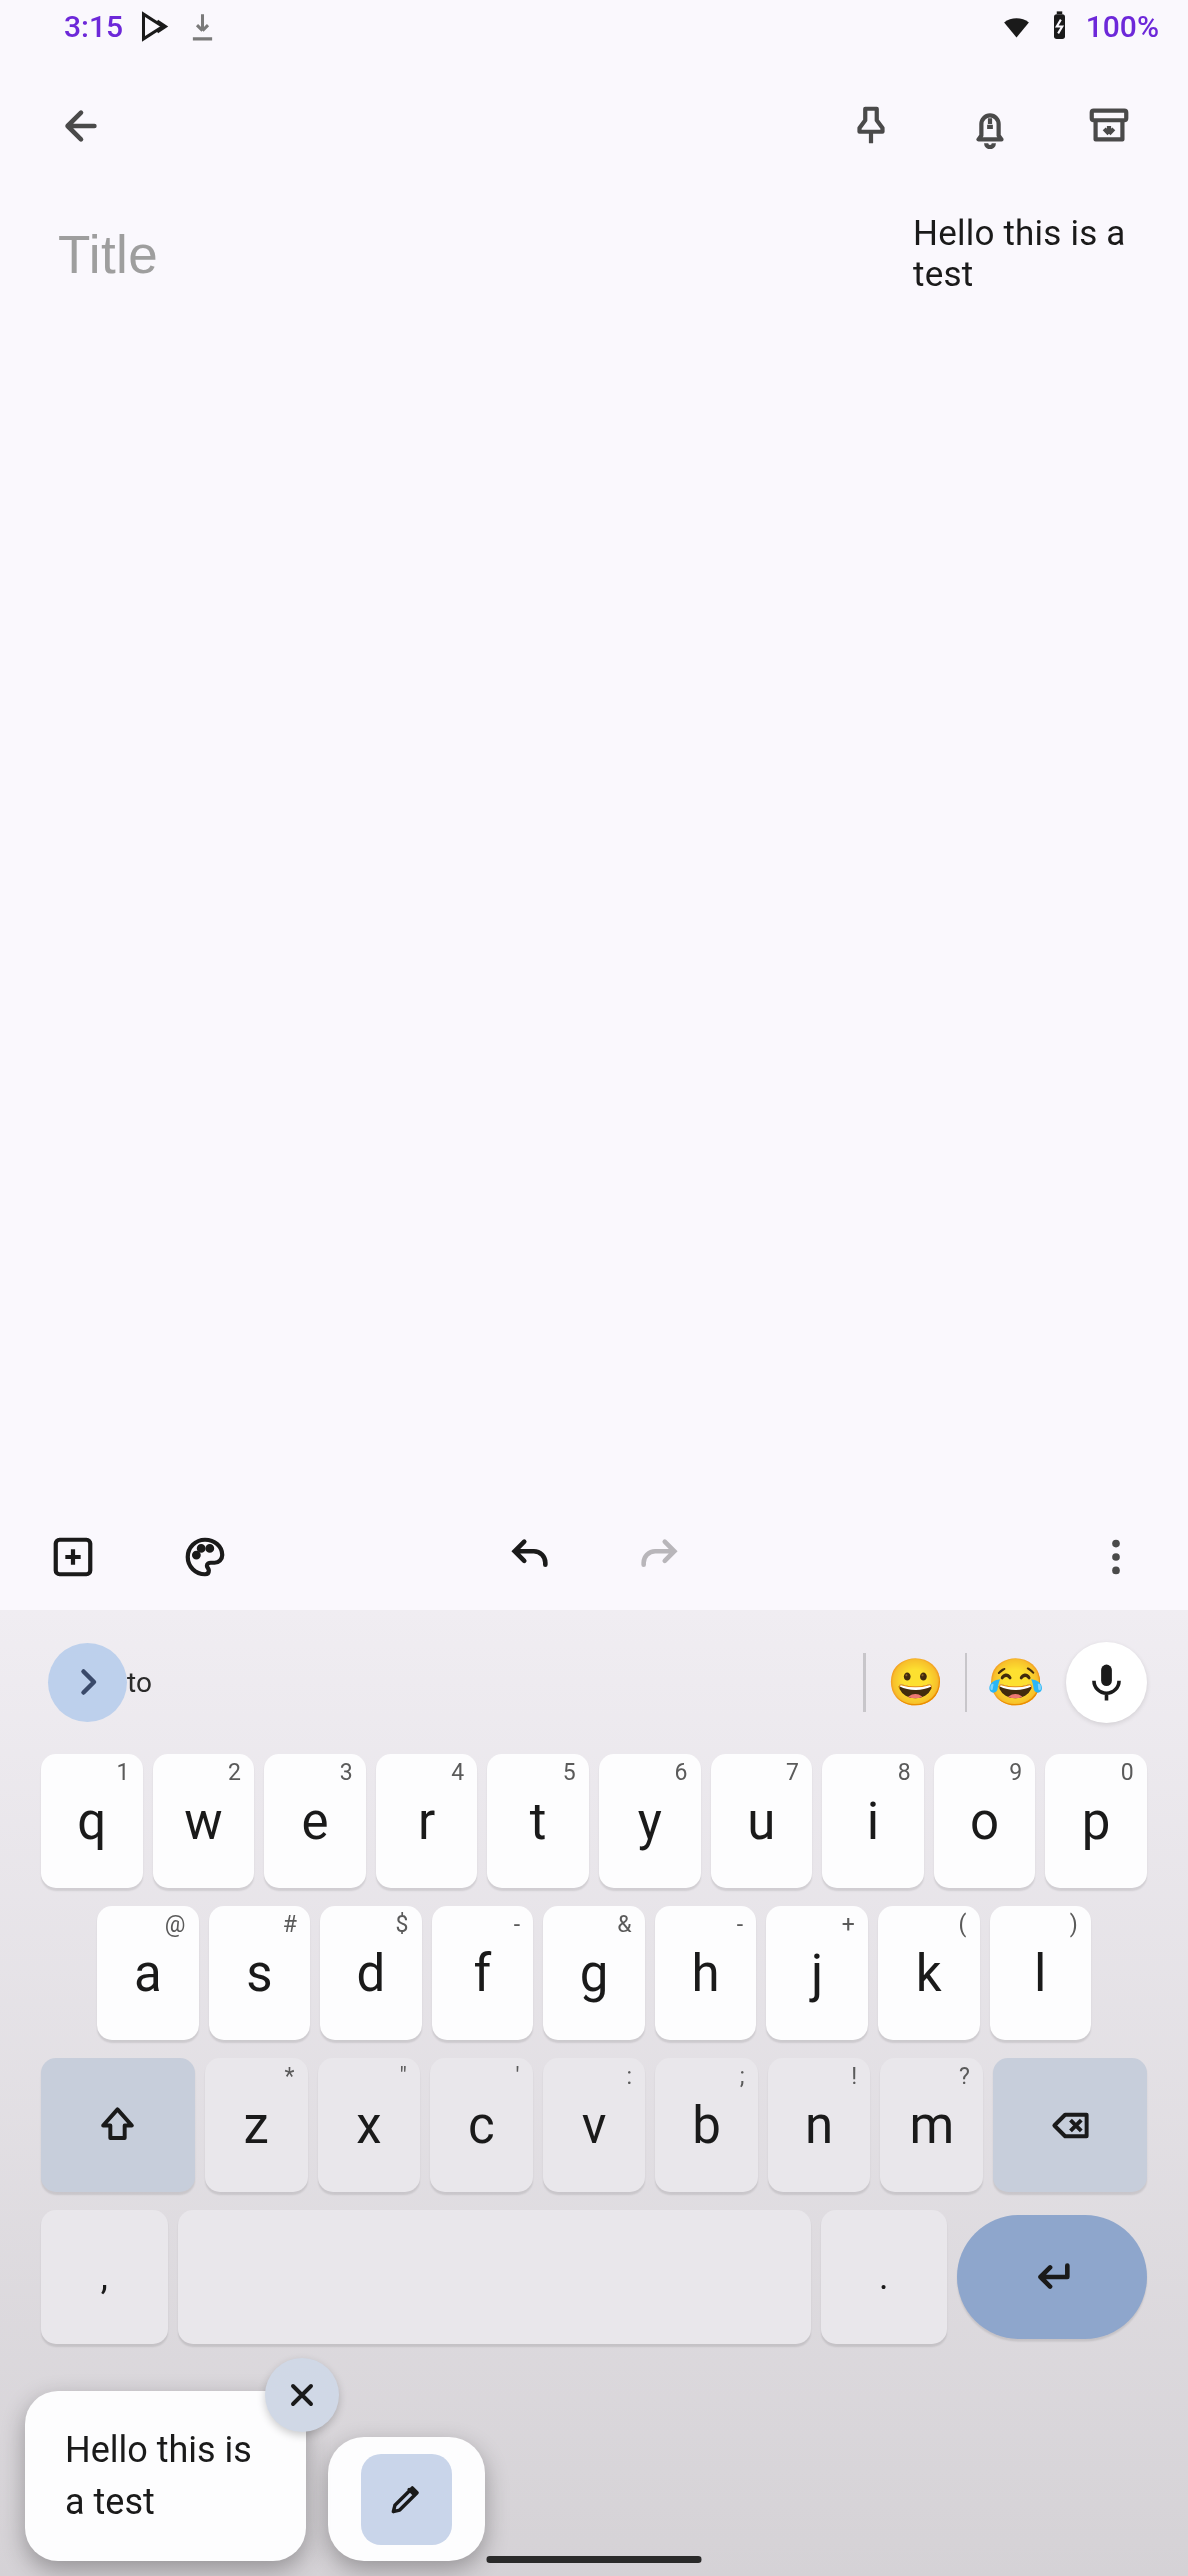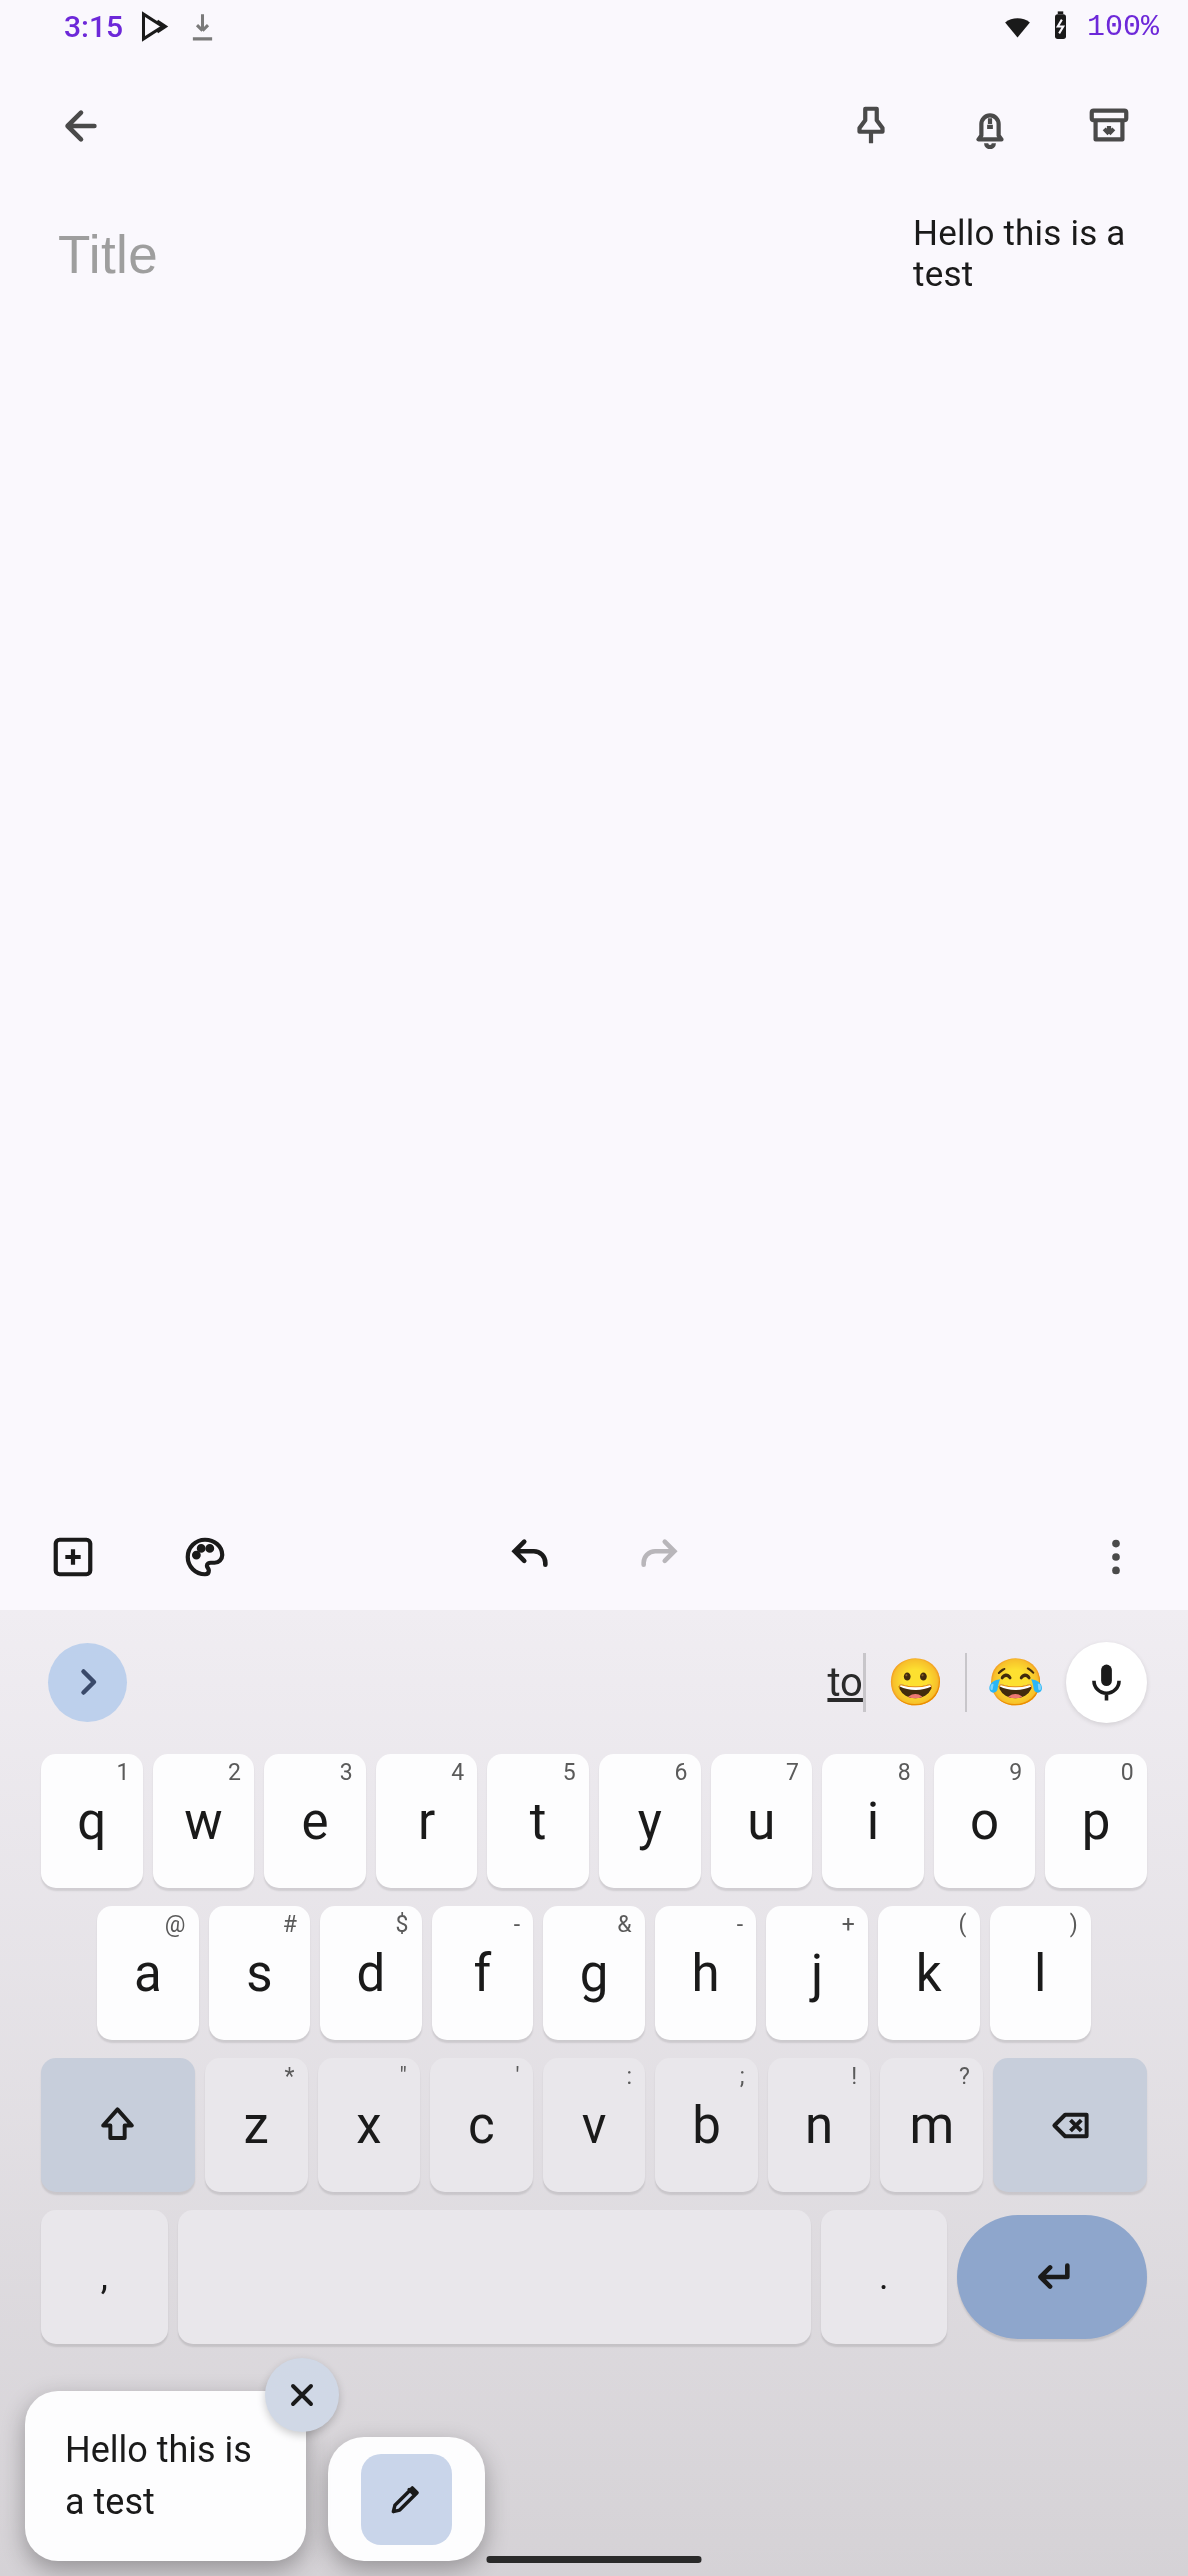--- a/index.html
+++ b/index.html
@@ -1,20 +1,20 @@
 <!DOCTYPE html>
 <html style="font-size:13.2px"><head>
 <meta charset="utf-8">
 <style>
   * { box-sizing: border-box; margin: 0; padding: 0; }
   html, body { width: 1189px; height: 2576px; font-family: Roboto, Arial, sans-serif; background: #faf8fd; overflow: hidden; }
   
   .status-bar { height: 53px; display: flex; align-items: center; justify-content: space-between; padding: 0 30px 0 64px; font-size: 30px; color: #6d28d9; font-weight: 500; }
   .status-left { display: flex; align-items: center; gap: 15px; }
-  .status-right { display: flex; align-items: center; gap: 10px; font-family: Liberation Mono, monospace; }
+  .status-right { display: flex; align-items: center; gap: 10px; }
   .status-icon svg { width: 33px; height: 33px; display: block; }
   
   .app-bar { height: 145px; display: flex; align-items: center; padding: 0 41px; gap: 40px; }
   .app-bar .back { margin-right: auto; }
   .app-bar .icon-btn { width: 79px; height: 79px; display: flex; align-items: center; justify-content: center; }
   .app-bar .icon-btn svg { width: 46px; height: 46px; stroke: #4a4a4a; }
   
   .note-area { padding: 15px 58px 0; display: flex; flex-direction: row; gap: 25px; }
   .title-input { font-size: 53px; color: #9e9e9e; letter-spacing: 0.4px; border: none; background: transparent; outline: none; width: 100%; }
   .title-input::placeholder { color: #9e9e9e; }
@@ -26,21 +26,21 @@
   .tb-gap-sm { width: 53px; }
   .tb-gap-lg { flex: 1; }
   .undo-redo { display: flex; gap: 50px; position: absolute; left: 50%; transform: translateX(-50%); }
   
   
   .keyboard { position: absolute; left: 0; right: 0; top: 1610px; bottom: 0; background: linear-gradient(180deg, #f0edf2 0%, #d5d2d6 100%); }
   
   .suggest-row { height: 144px; display: flex; align-items: center; padding: 0 41px 0 48px; gap: 0; }
   .chevron-chip { width: 79px; height: 79px; border-radius: 40px; background: #bdd0ec; display: flex; align-items: center; justify-content: center; }
   .chevron-chip svg { width: 36px; height: 36px; }
-  .suggest { flex: 1; text-align: right; font-size: 40px; color: #2a2a2a; text-decoration: underline; }
+  .suggest { flex: 1; text-align: left; font-size: 28px; color: #2a2a2a; }
   .vsep { width: 1.7px; height: 59px; background: #c8c6ca; }
   .emoji-sug { width: 99px; text-align: center; font-size: 46px; }
   .mic-chip { width: 81px; height: 81px; border-radius: 50%; background: #fff; display: flex; align-items: center; justify-content: center; box-shadow: 0 1.7px 5px rgba(0,0,0,.12); }
   .mic-chip svg { width: 43px; height: 43px; }
   
   .key-rows { padding: 0 41px; }
   .krow { display: flex; gap: 10px; margin-bottom: 18px; }
   .krow.r2 { padding: 0 56px; }
   .key { position: relative; flex: 1; height: 134px; border-radius: 15px; background: #fdfdfe; display: flex; align-items: center; justify-content: center; font-size: 51px; color: #1a1a1a; box-shadow: 0 2.5px 1.7px rgba(0,0,0,.1); }
   .key .hint { position: absolute; top: 5px; right: 13.2px; font-size: 23px; color: #5a5a5a; }

